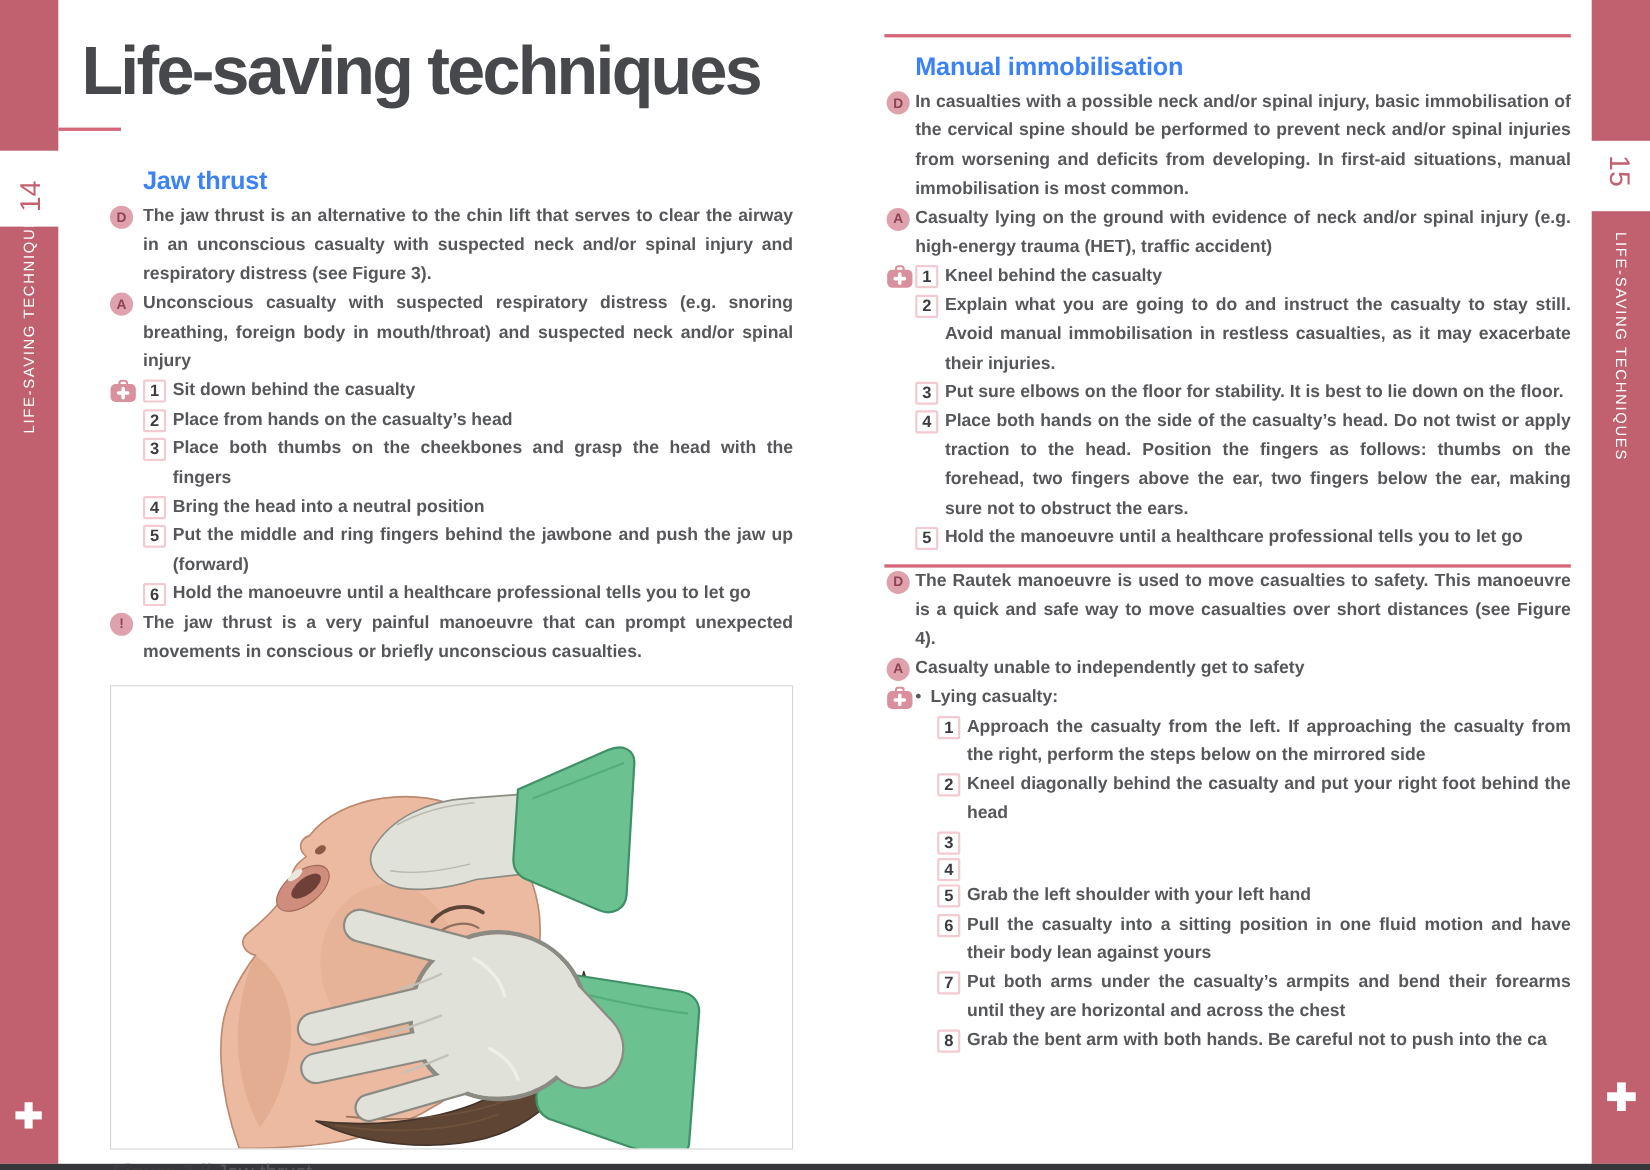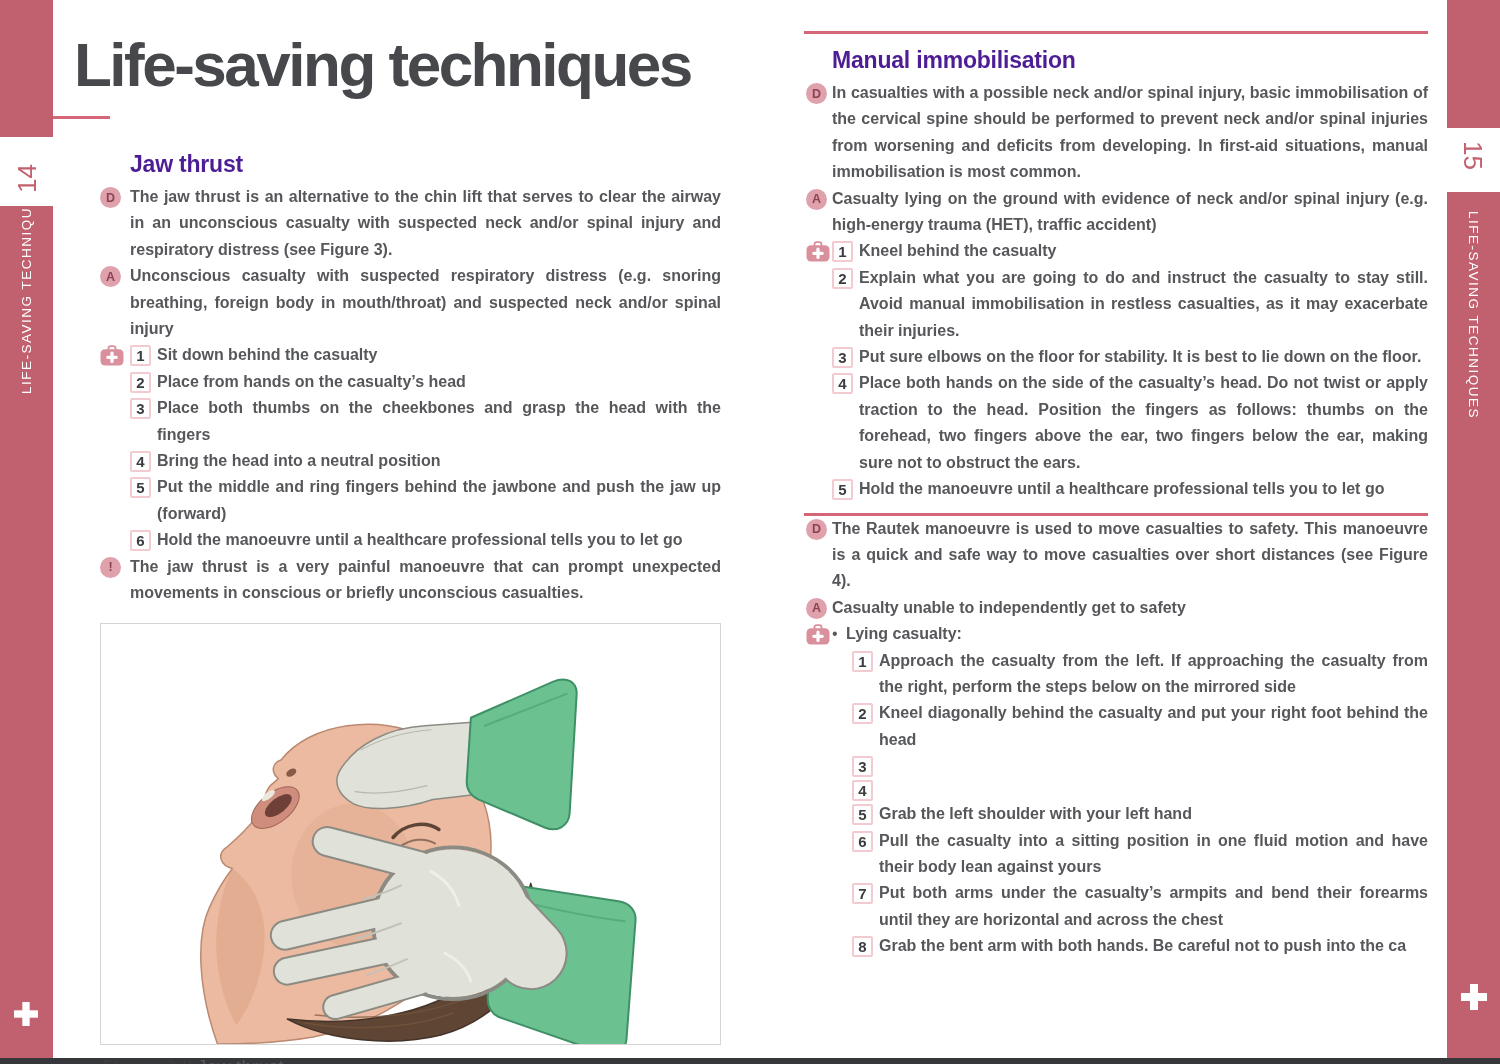--- a/index.html
+++ b/index.html
@@ -30,21 +30,21 @@
 
   
   .title{position:absolute;left:74px;top:33px;margin:0;font-size:62px;line-height:64px;
          font-weight:bold;letter-spacing:-2.5px;color:#47484b;}
   .title-underline{position:absolute;left:53px;top:116px;width:57px;height:3px;background:#d46677;}
 
   .content{position:absolute;width:621px;font-size:16px;color:#56575a;}
   .content-left{left:76px;top:150px;margin-left:24px;}
   .content-right{left:806px;top:31px;width:622px;}
 
-  h2{font-size:23px;line-height:28px;font-weight:bold;color:#4c1d95;margin:0 0 6px 0;letter-spacing:-0.2px;}
+  h2{font-size:23px;line-height:28px;font-weight:bold;color:#3b82f6;margin:0 0 6px 0;letter-spacing:-0.2px;}
   .content-left h2{margin-left:30px;}
   .content-right h2{margin-left:26px;margin-top:12px;}
 
   .row{display:flex;align-items:flex-start;}
   .icol{flex:0 0 30px;}
   .content-right .icol{flex:0 0 26px;}
   .row p{margin:0;flex:1;line-height:26.4px;text-align:justify;font-weight:bold;}
 
   .circ{width:21px;height:21px;border-radius:50%;background:#dfa2ad;color:#8d4153;
         font-weight:bold;font-size:12.5px;display:flex;align-items:center;justify-content:center;

